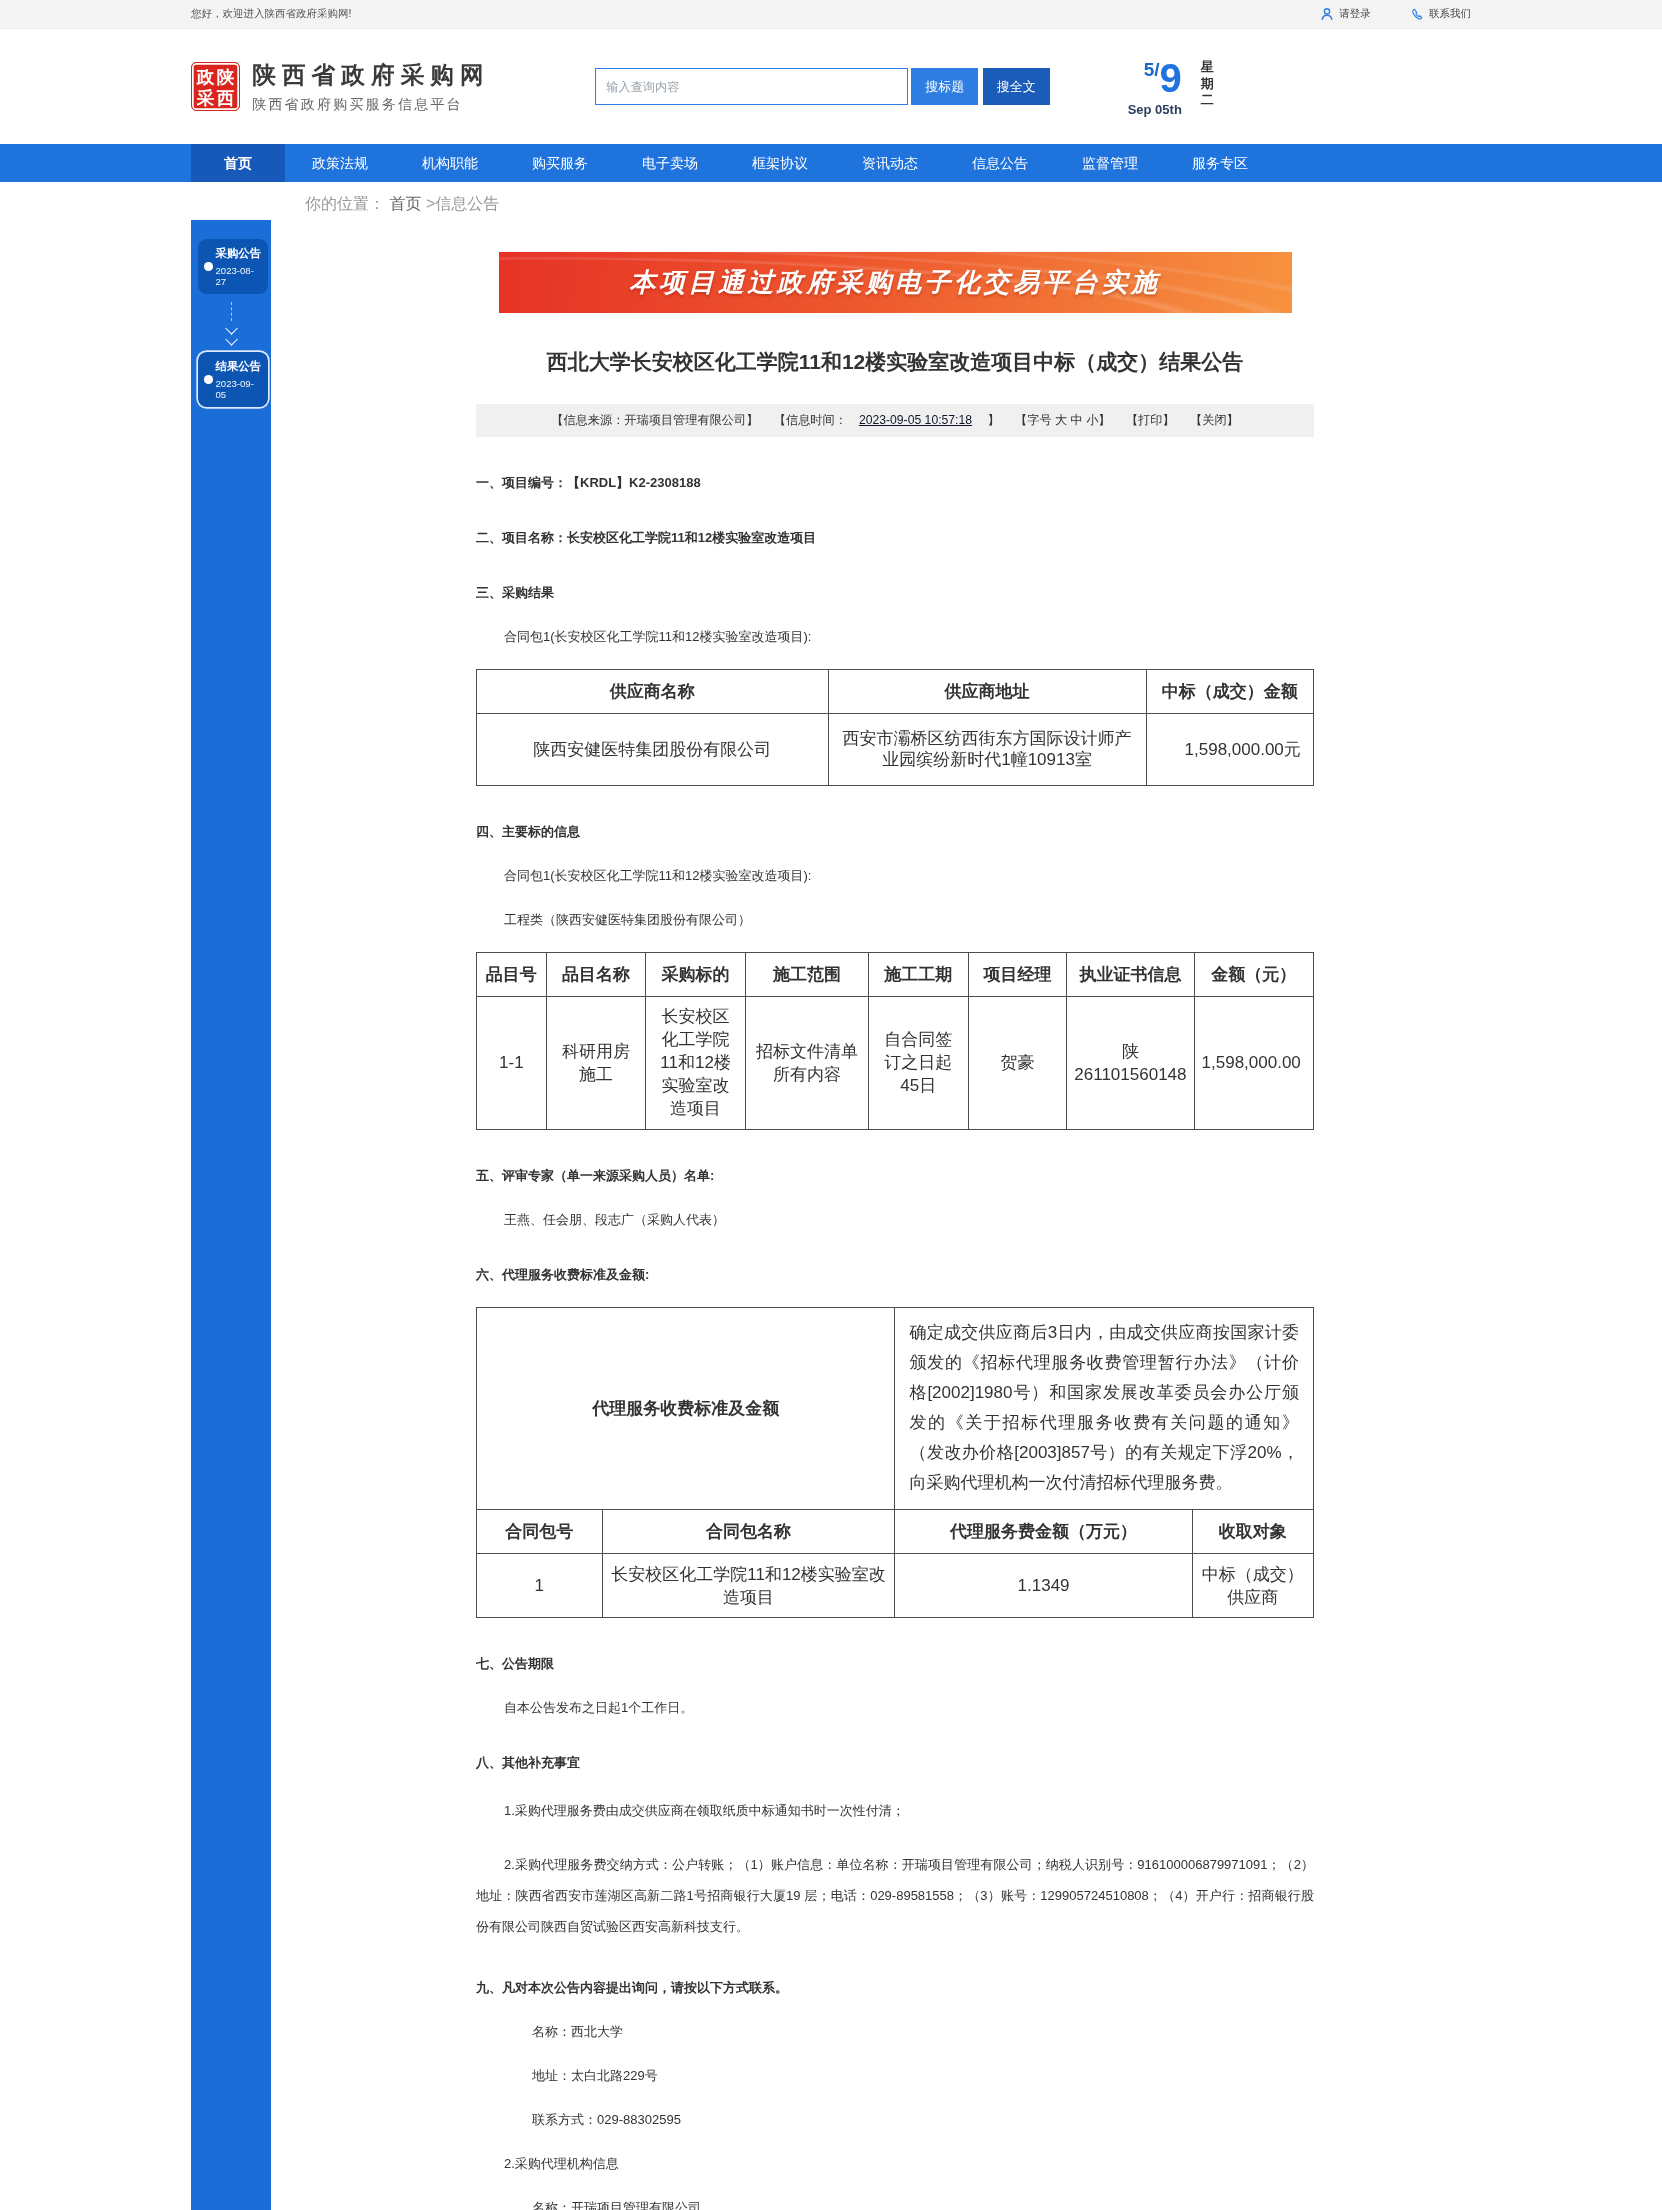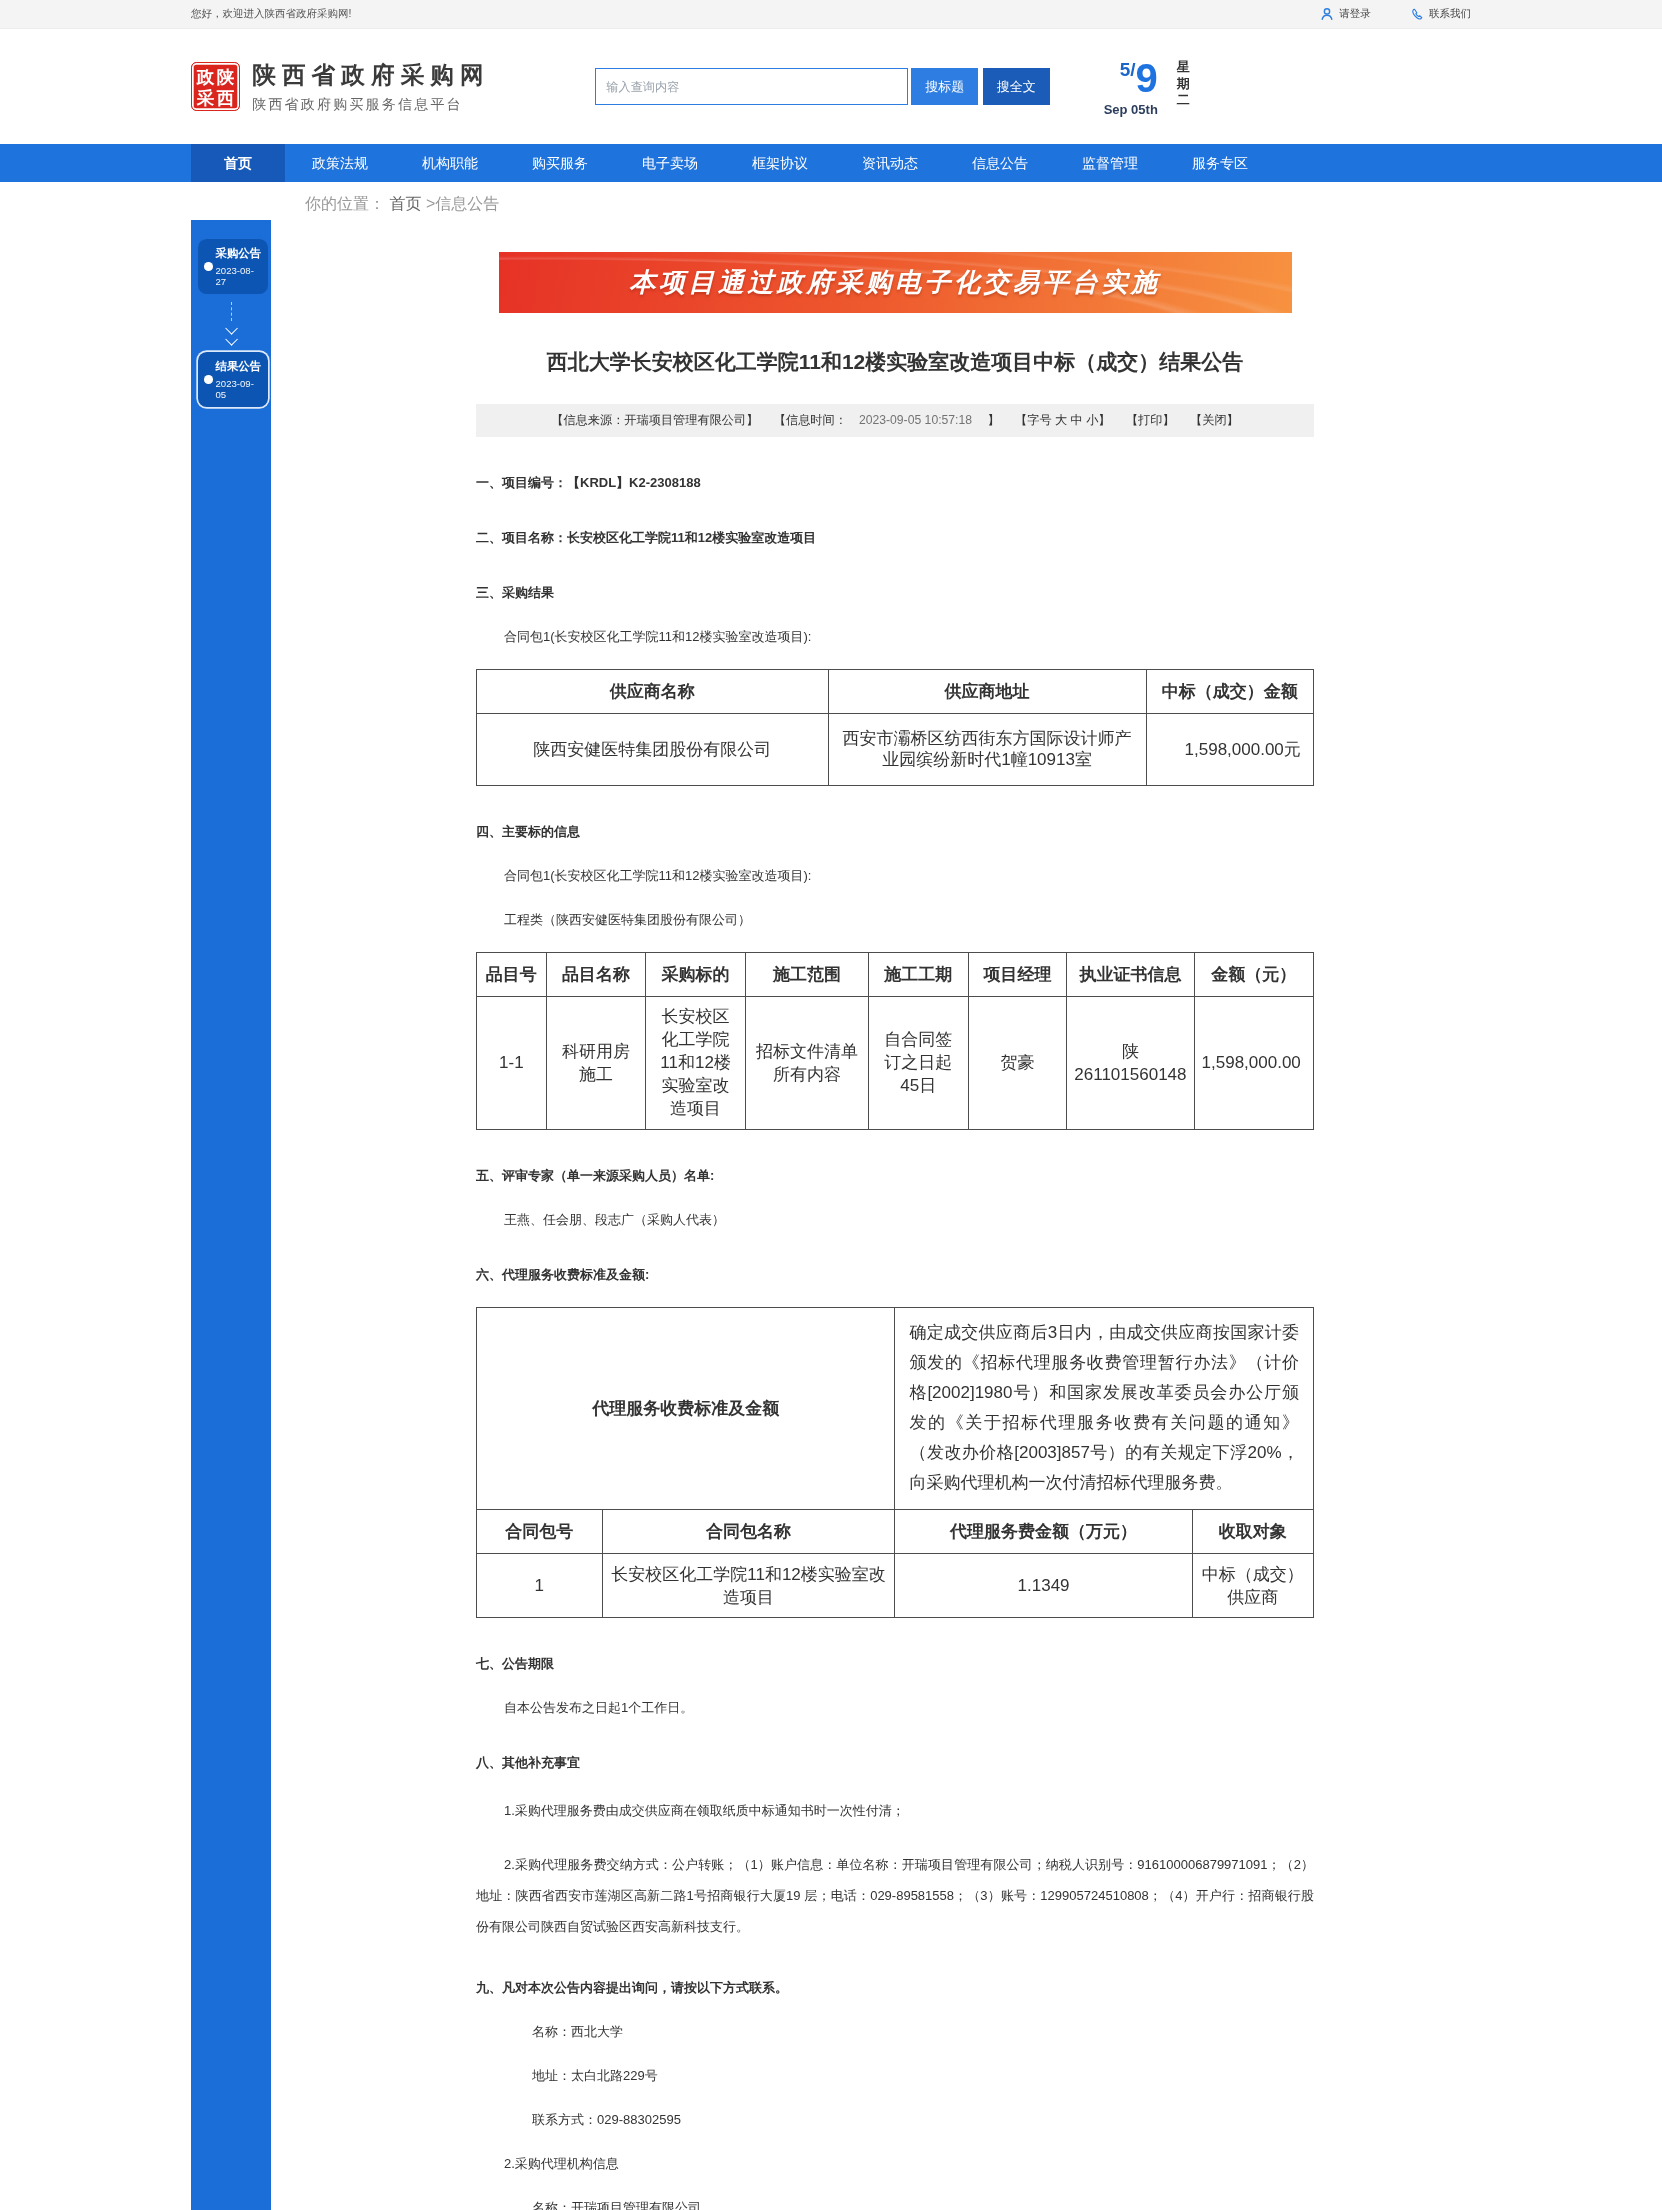--- a/index.html
+++ b/index.html
@@ -22,21 +22,21 @@
   .seal span { color:#fff; font-weight:bold; font-size:17.5px; line-height:21px; text-align:center; }
   .site-title { font-size:23.6px; font-weight:bold; color:#3a3a3a; letter-spacing:6.1px; }
   .site-sub { font-size:14px; color:#666; letter-spacing:2.2px; margin-top:5.2px; }
   .search-wrap { display:flex; align-items:center; margin-left:105px; }
   .search-input { width:313px; height:37px; border:1.7px solid #2d7de3; padding:0 10.5px; font-size:12.2px; color:#333; outline:none; }
   .search-input::placeholder { color:#9aa3ad; }
   .btn-search { height:37px; padding:0 14px; border:none; color:#fff; font-size:13px; cursor:pointer; }
   .btn-title { background:#2d7de3; margin-left:3.5px; }
   .btn-full { background:#1a5cb8; margin-left:4.4px; }
   .date-wrap { margin-left:54px; display:flex; align-items:flex-start; gap:19px; }
-  .date-num { text-align:right; }
+  .date-num { text-align:right;margin-left:24px; }
   .d-small { font-size:19px; font-weight:bold; color:#1b66c9; vertical-align:15.7px; }
   .d-big { font-size:40px; font-weight:bold; color:#1e73e0; }
   .d-en { font-size:13px; font-weight:bold; color:#2c3e5d; margin-top:1.7px; }
   .weekday { display:flex; flex-direction:column; font-size:13px; font-weight:bold; color:#333; line-height:16.6px; padding-top:3.5px; }
 
   
   .mainnav { height:38px; background:#1e73dd; }
   .mainnav ul { list-style:none; display:flex; height:38px; }
   .mainnav li { height:38px; line-height:38px; padding:0 27px; color:#fff; font-size:14px; cursor:pointer; }
   .mainnav li.active { background:#1659b8; font-weight:bold; padding:0 33px; }
@@ -60,21 +60,21 @@
 
   .article { width:838px; margin-left:205px; padding:17.5px 0 61px; }
   .banner { width:793px; height:61px; margin:14px auto 0; display:flex; align-items:center; justify-content:center;
     background:
       radial-gradient(150% 230% at 6% 140%, transparent 55%, rgba(255,255,255,.16) 56%, transparent 58%, transparent 62%, rgba(255,255,255,.13) 63%, transparent 65%, transparent 70%, rgba(255,255,255,.10) 71%, transparent 73%),
       linear-gradient(100deg,#e63226 0%,#ee5a2e 48%,#f79240 100%);
   }
   .banner span { color:#fff; font-size:26px; font-weight:bold; font-style:italic; letter-spacing:3.5px; text-shadow:0 1.7px 2.6px rgba(120,20,0,.35); }
   .art-title { text-align:center; font-size:21px; font-weight:bold; color:#333; margin-top:35px; }
   .meta-bar { margin-top:28px; background:#f0f0f0; height:33px; line-height:33px; text-align:center; font-size:12.2px; color:#333; }
-  .meta-bar .red { color:#737373; }
+  .meta-bar .red { color:#0f172a;text-decoration:underline; }
   .meta-bar span { margin:0 6px;text-align:right; }
   .meta-click { cursor:pointer; }
 
   .sec-title { font-size:13px; font-weight:bold; color:#333; margin-top:37px; }
   .body-line { font-size:13px; color:#333; margin-top:26px; padding-left:28px; }
   .body-wrap { font-size:13px; color:#333; margin-top:23px; line-height:31px; text-align:justify; }
   .body-wrap.indent { text-indent:28px; }
   .ind2 { padding-left:56px; }
 
   table.dt { border-collapse:collapse; width:838px; margin-top:23px; }

